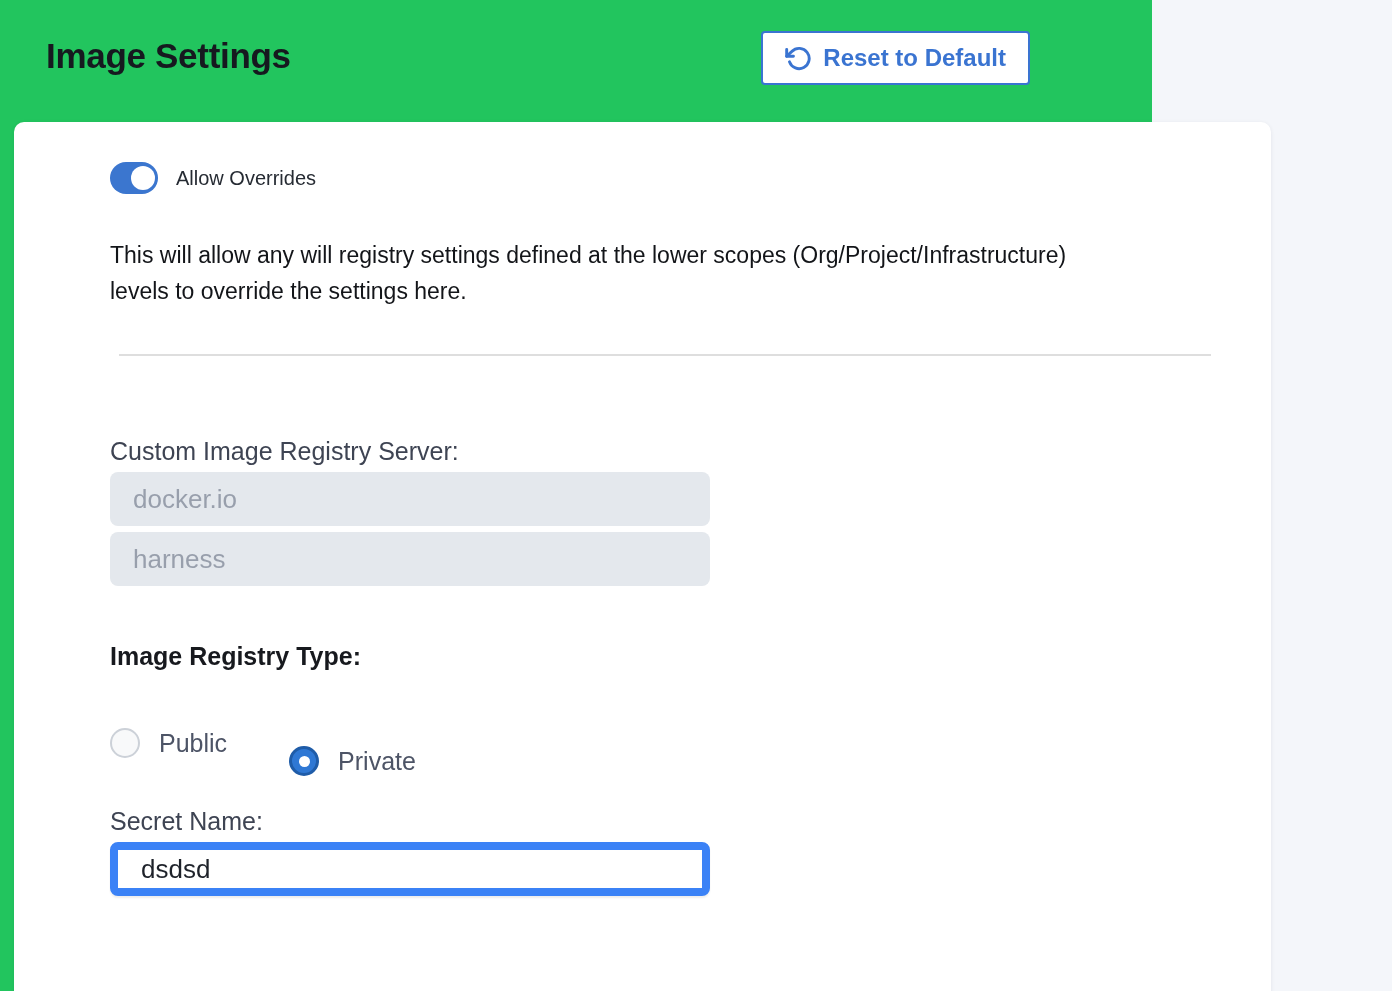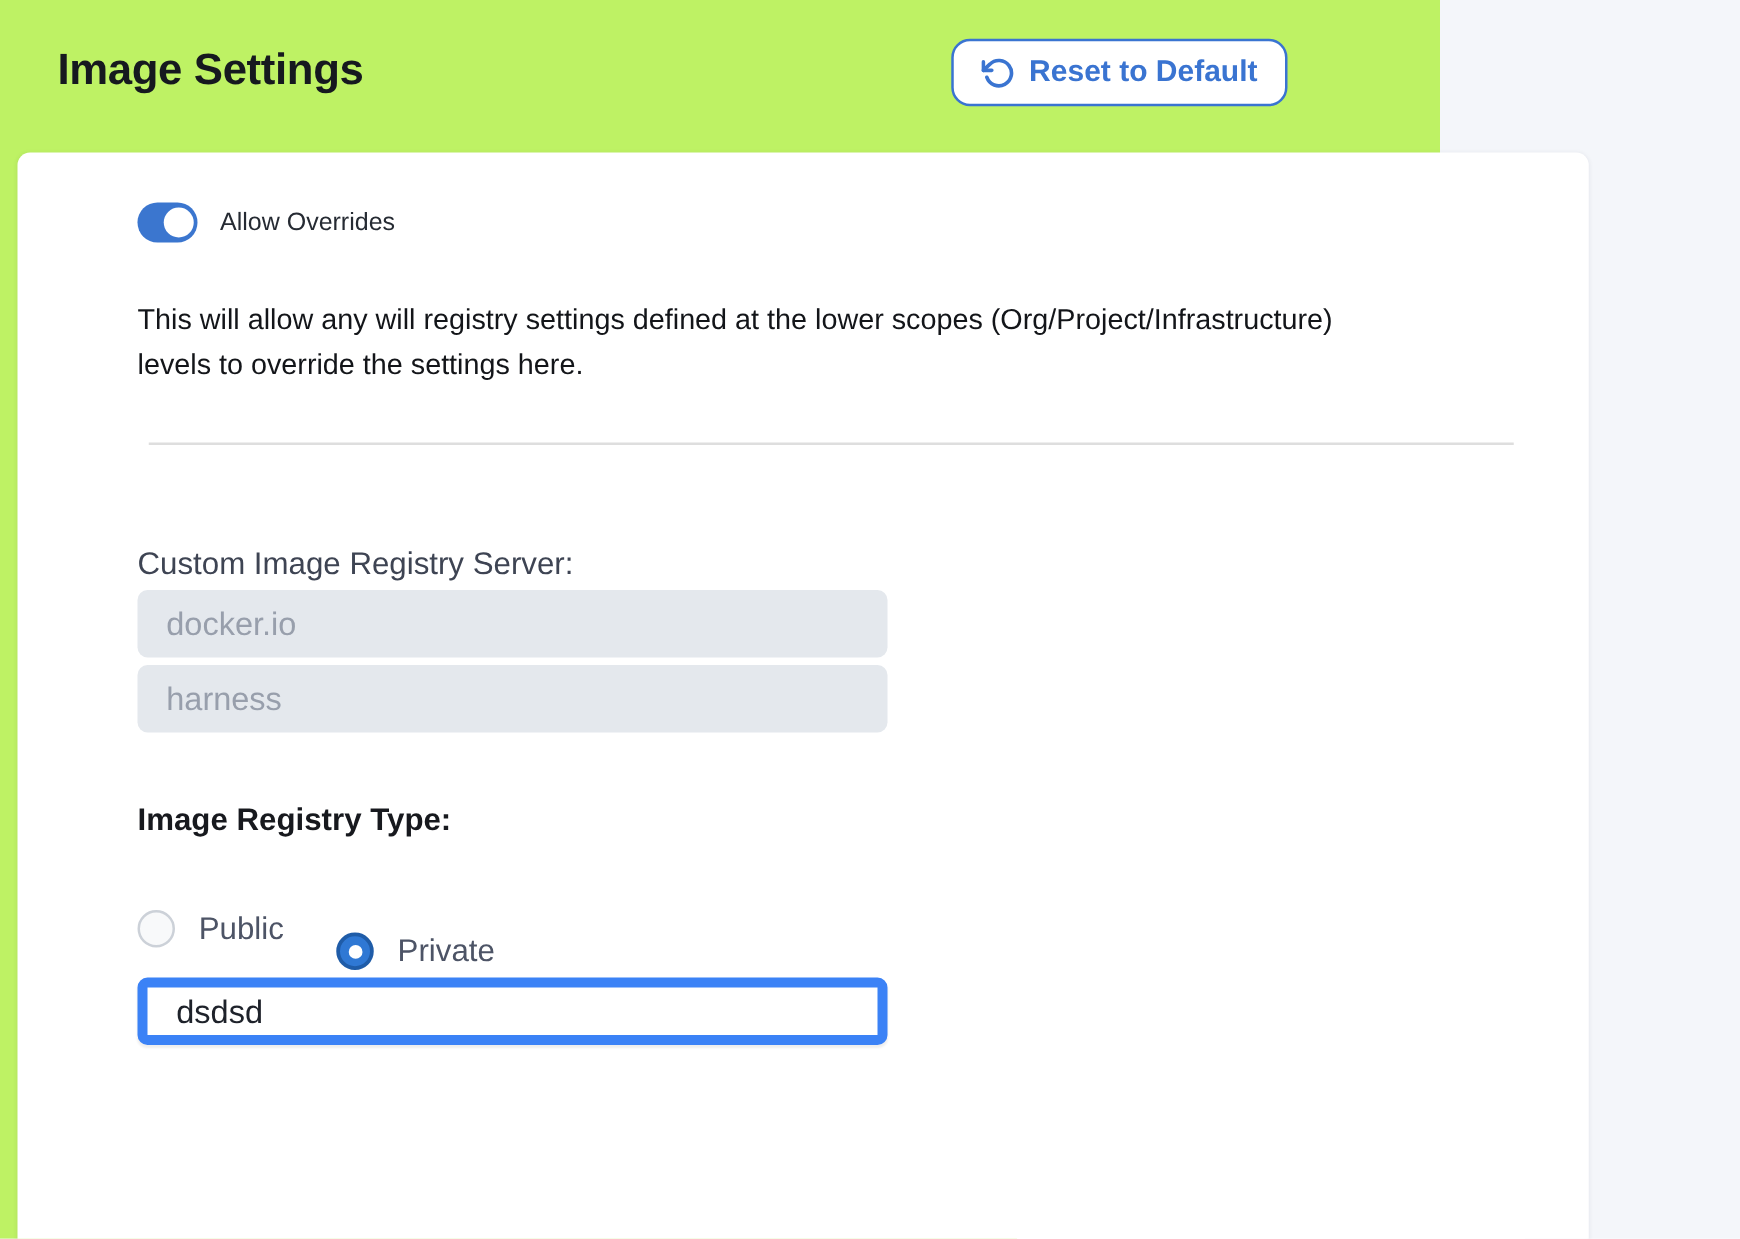--- a/index.html
+++ b/index.html
@@ -6,21 +6,21 @@
   html, body { width: 1392px; height: 991px; }
   body {
     font-family: "Liberation Sans", sans-serif;
     background: #f4f6fa;
     overflow: hidden;
   }
   .screen {
     position: relative;
     width: 1152px;
     height: 991px;
-    background: #bef264;
+    background: #22c55e;
   }
 
   
   .page-title {
     position: absolute;
     left: 46px;
     top: 36px;
     font-size: 35px;
     font-weight: 700;
     color: #16191f;
@@ -30,21 +30,21 @@
     position: absolute;
     top: 31px;
     right: 122px;
     height: 54px;
     display: inline-flex;
     align-items: center;
     gap: 11px;
     padding: 0 22px;
     background: #ffffff;
     border: 2px solid #3a74d1;
-    border-radius: 15px;
+    border-radius: 4px;
     color: #3a74d1;
     font-size: 24px;
     font-weight: 700;
     font-family: "Liberation Sans", sans-serif;
     cursor: pointer;
   }
   .reset-btn svg { width: 27px; height: 27px; }
 
   
   .card {
@@ -143,20 +143,21 @@
     line-height: 32px;
     font-weight: 700;
     color: #17191e;
   }
 
   
   .radio-row {
     margin-top: 38px;
     display: flex;
     align-items: center;
+    gap: 20px;
   }
   .radio-group {
     display: flex;
     align-items: center;
     gap: 19px;
     cursor: pointer;
   }
   .radio-group + .radio-group { margin-left: 42px; margin-top: 36px; }
   .radio-circle {
     position: relative;
@@ -229,16 +230,17 @@
         <span class="radio-label">Public</span>
       </div>
       <div class="radio-group" role="radio" tabindex="0" aria-checked="true">
         <span class="radio-circle">
           <span class="dot"></span>
         </span>
         <span class="radio-label">Private</span>
       </div>
     </div>
 
+    <label class="field-label secret-label">Secret Name:</label>
     <input class="text-input" type="text" value="dsdsd" style="">
 
   </div>
 </div>
 
 </body></html>

